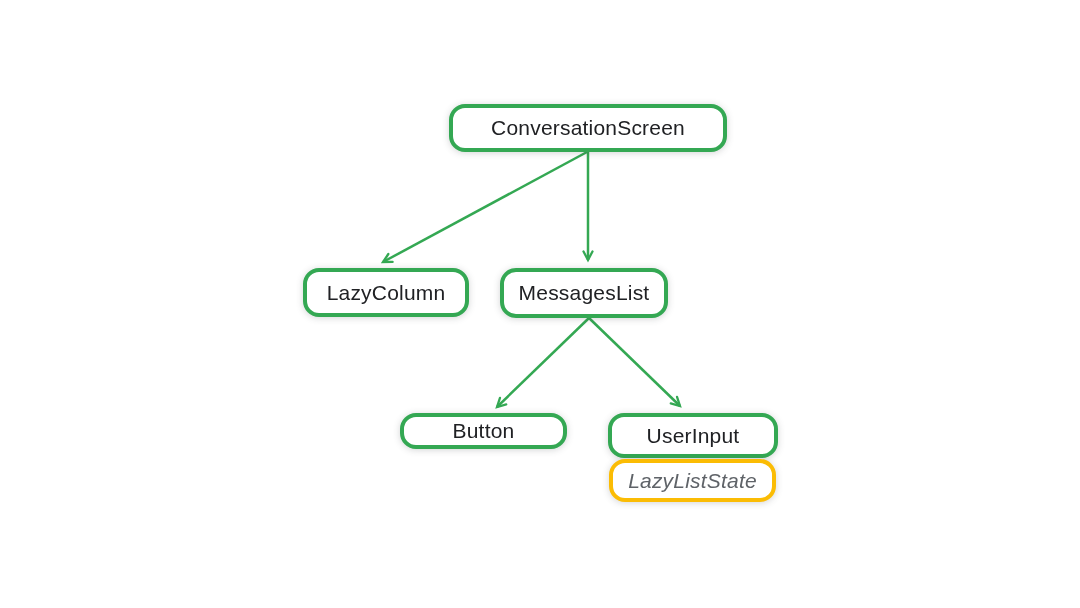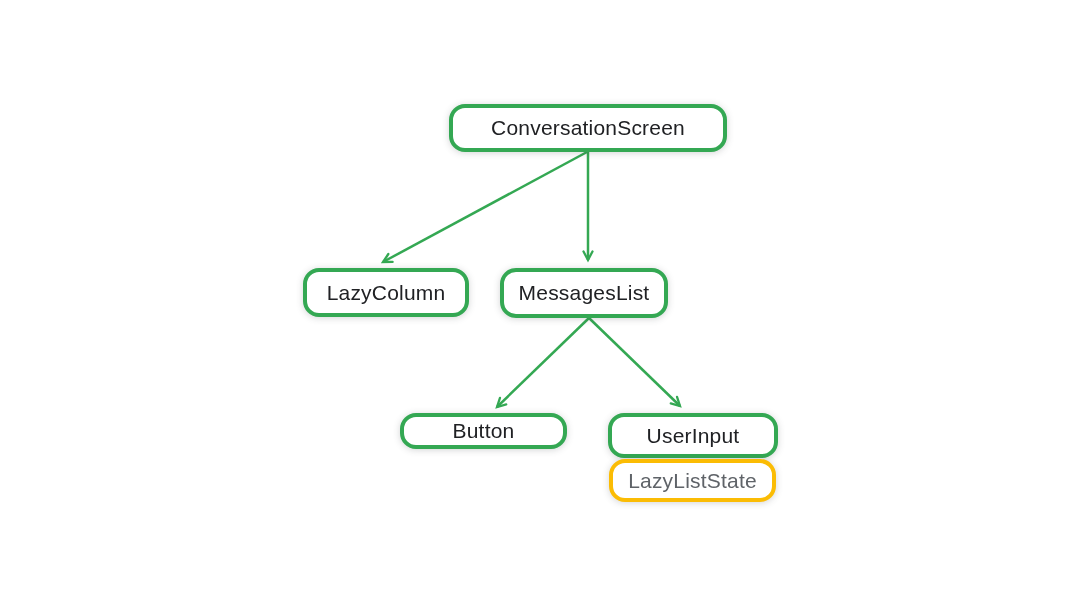--- a/index.html
+++ b/index.html
@@ -44,20 +44,21 @@
     box-shadow: 0 1px 7px rgba(60, 64, 67, 0.22);
     font-size: 21px;
     letter-spacing: 0.2px;
     color: var(--label-text, #202124);
     z-index: 2;
     white-space: nowrap;
   }
   .node.state {
     border-color: var(--state-border, #FBBC04);
     color: var(--state-label-text, #5F6368);
+    font-style: italic;
   }
   
   #node-conversation-screen { left: 449px; top: 104px; width: 278px; height: 48px; }
   #node-user-input          { left: 303px; top: 268px; width: 166px; height: 49px; }
   #node-messages-list       { left: 500px; top: 268px; width: 168px; height: 50px; }
   #node-button              { left: 400px; top: 413px; width: 167px; height: 36px; }
   #node-lazy-column         { left: 608px; top: 413px; width: 170px; height: 45px; }
   #node-lazy-list-state     { left: 609px; top: 459px; width: 167px; height: 43px; z-index: 3; }
 </style>
 </head>

